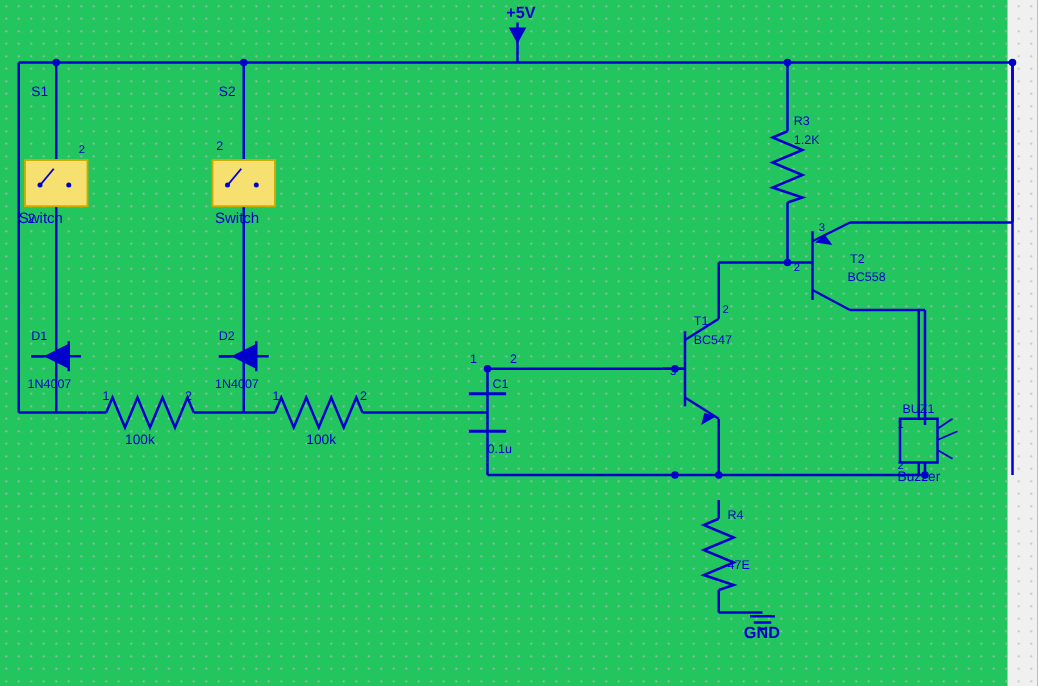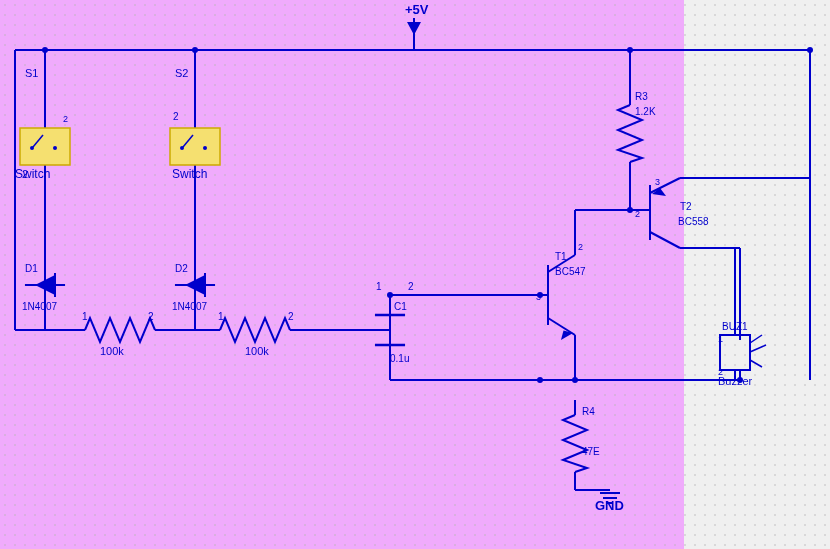--- a/index.html
+++ b/index.html
@@ -4,24 +4,24 @@
   <style>
     * { margin: 0; padding: 0; box-sizing: border-box; }
     body {
       width: 830px;
       height: 549px;
       background: #f0f0f0;
       overflow: hidden;
       font-family: Arial, sans-serif;
     }
     #schematic-canvas {
-      width: 684px;
+      width: 806px;
       height: 549px;
       position: relative;
-      background: #f0abfc;
+      background: #22c55e;
     }
     svg {
       position: absolute;
       top: 0; left: 0;
       width: 830px;
       height: 549px;
     }
   </style>
 </head>
 <body>

